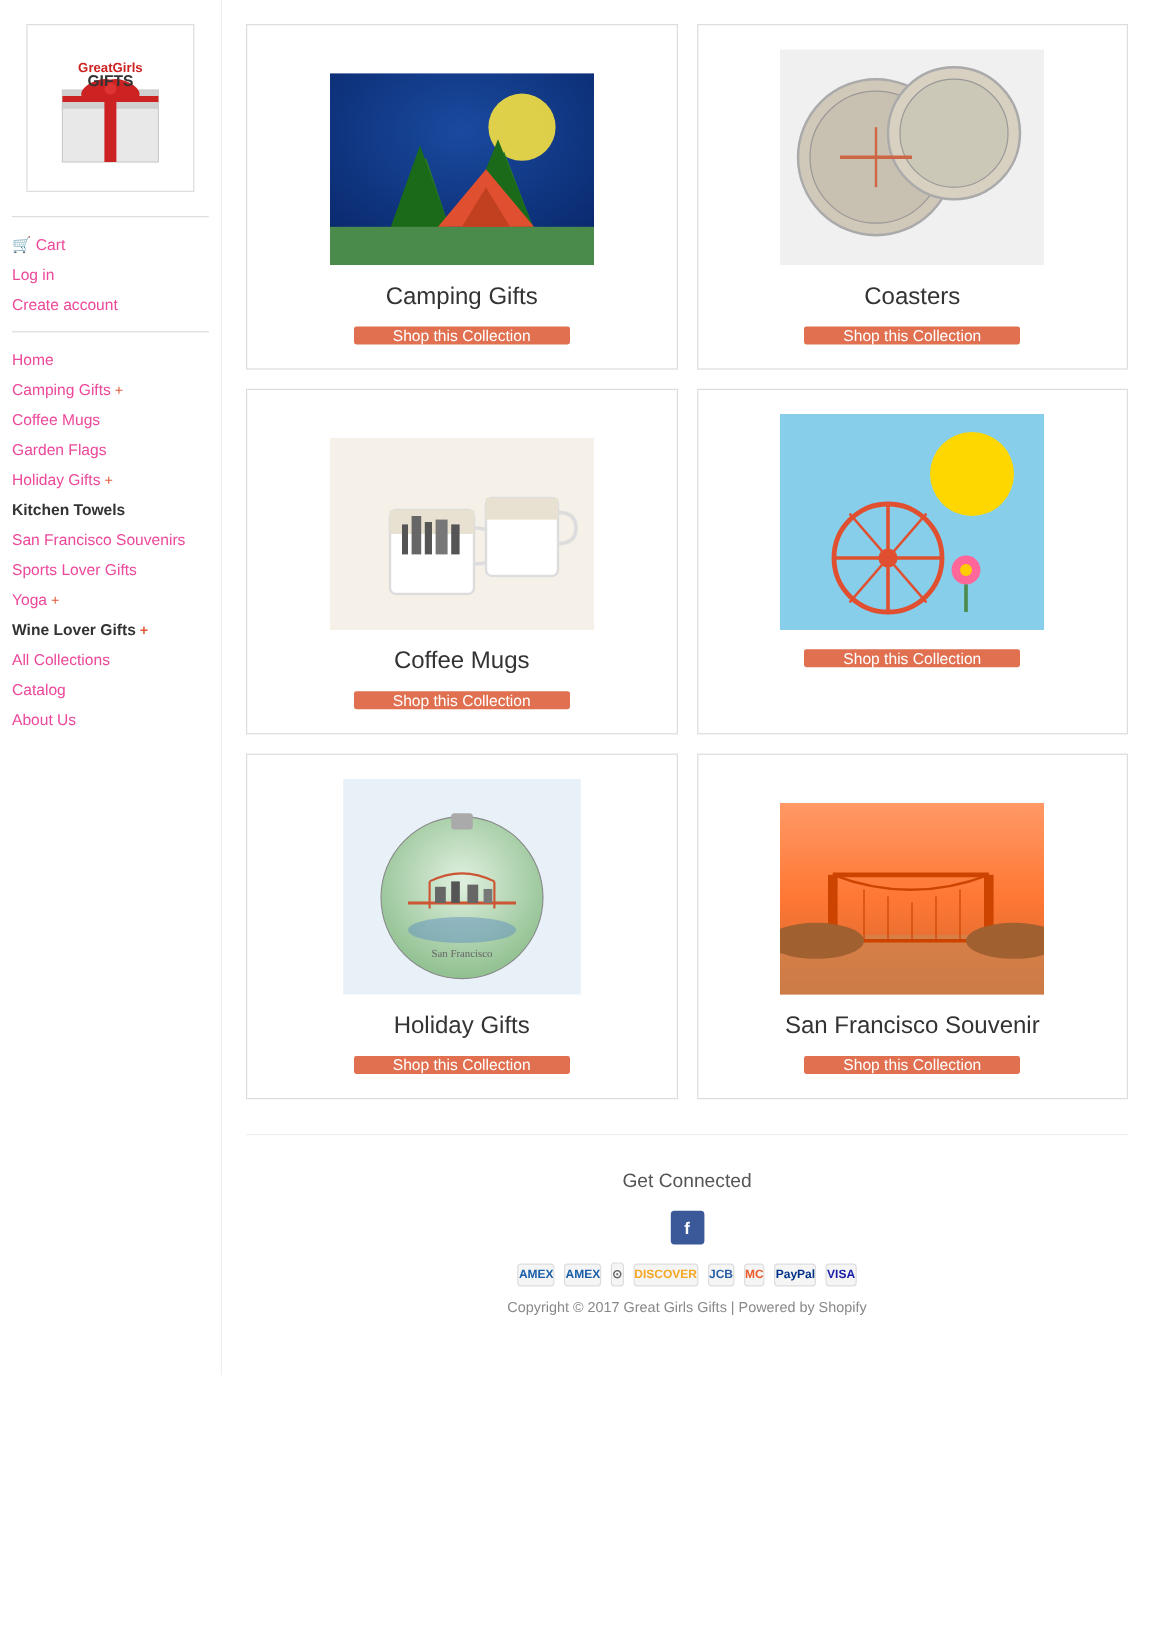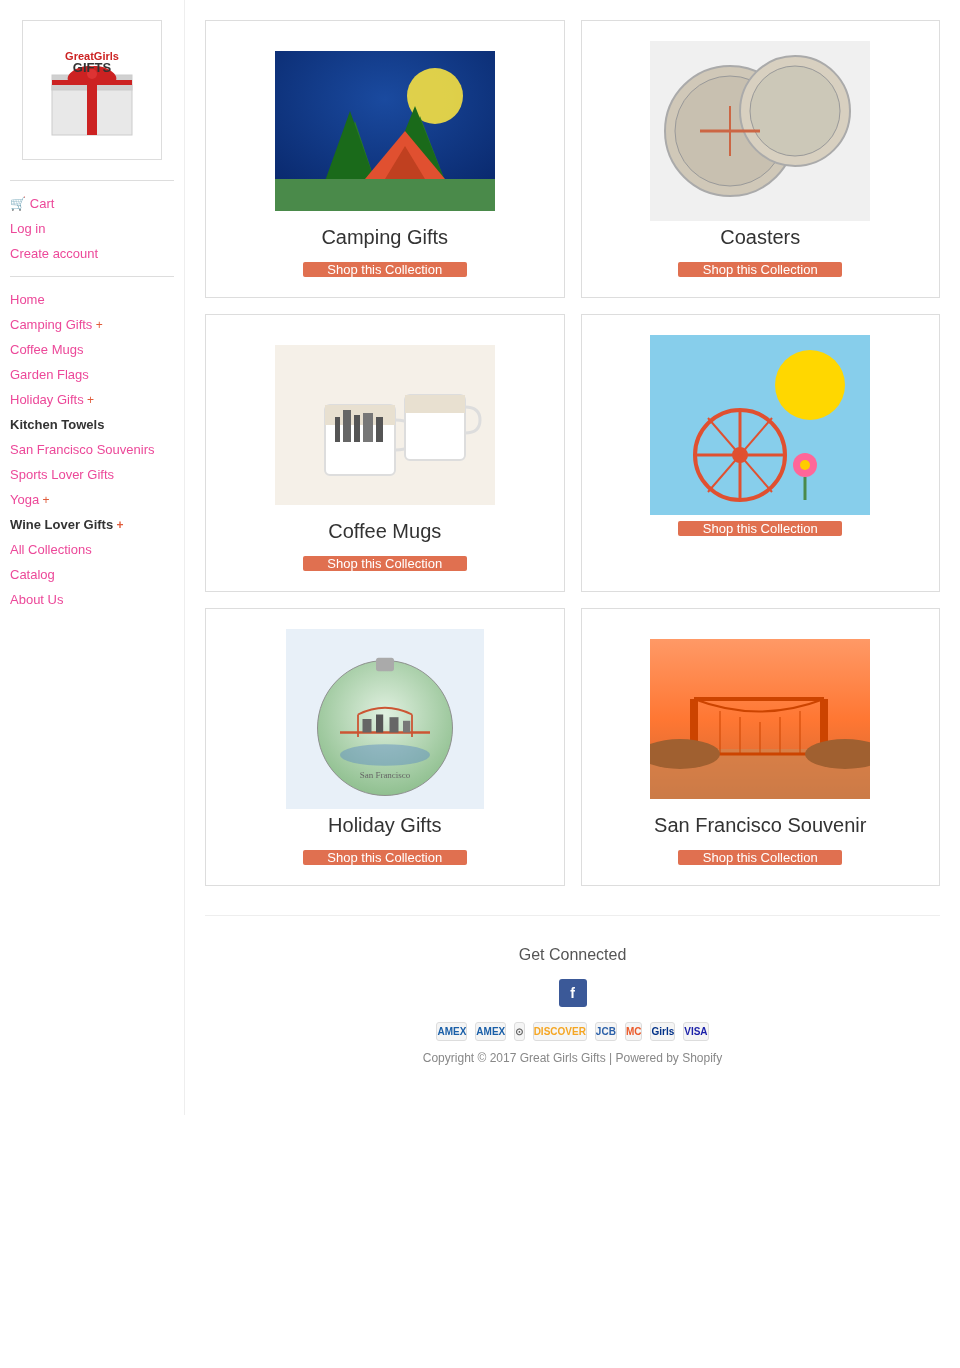--- a/index.html
+++ b/index.html
@@ -52,23 +52,23 @@
     }
     .collection-card {
       border: 1px solid #ddd;
       padding: 20px;
       text-align: center;
       background: #fff;
     }
     .collection-image {
       width: 100%;
       height: 180px;
-      margin-bottom: 5px;
+      margin-bottom: 15px;
       display: flex;
-      align-items: center;
+      align-items: flex-end;
       justify-content: center;
       overflow: hidden;
     }
     .collection-image svg, .collection-image canvas {
       max-width: 100%;
       max-height: 100%;
     }
     .collection-title {
       font-size: 20px;
       font-weight: normal;
@@ -78,21 +78,21 @@
     .shop-btn {
       background: #e07050;
       color: #fff;
       border: none;
       padding: 0 20px;
       font-size: 13px;
       cursor: pointer;
       border-radius: 2px;
       text-decoration: none;
       display: inline-block;
-      width: 164px;
+      width: 180px;
     }
 
     
     .footer {
       margin-top: 29px;
       padding: 30px 20px;
       text-align: center;
       border-top: 1px solid #eee;
     }
     .footer-get-connected {
@@ -371,19 +371,19 @@
       <div class="footer-social">
         <span class="footer-fb-icon">f</span>
       </div>
       <div class="footer-payments" id="payment-icons">
           <span class="payment-badge" style="color: rgb(26, 95, 168);">AMEX</span>
           <span class="payment-badge" style="color: rgb(26, 95, 168);">AMEX</span>
           <span class="payment-badge" style="color: rgb(102, 102, 102);">⊙</span>
           <span class="payment-badge" style="color: rgb(245, 166, 35);">DISCOVER</span>
           <span class="payment-badge" style="color: rgb(42, 95, 168); text-align: right;">JCB</span>
           <span class="payment-badge" style="color: rgb(235, 90, 42);">MC</span>
-          <span class="payment-badge" style="color: rgb(0, 48, 135);">Girls</span>
+          <span class="payment-badge" style="color: rgb(0, 48, 135);">PayPal</span>
           <span class="payment-badge" style="color: rgb(26, 31, 168);">VISA</span>
         </div>
       <div class="footer-copyright">Copyright © 2017 Great Girls Gifts | Powered by Shopify</div>
     </footer>
   </main>
 </div>
 
 </body></html>

